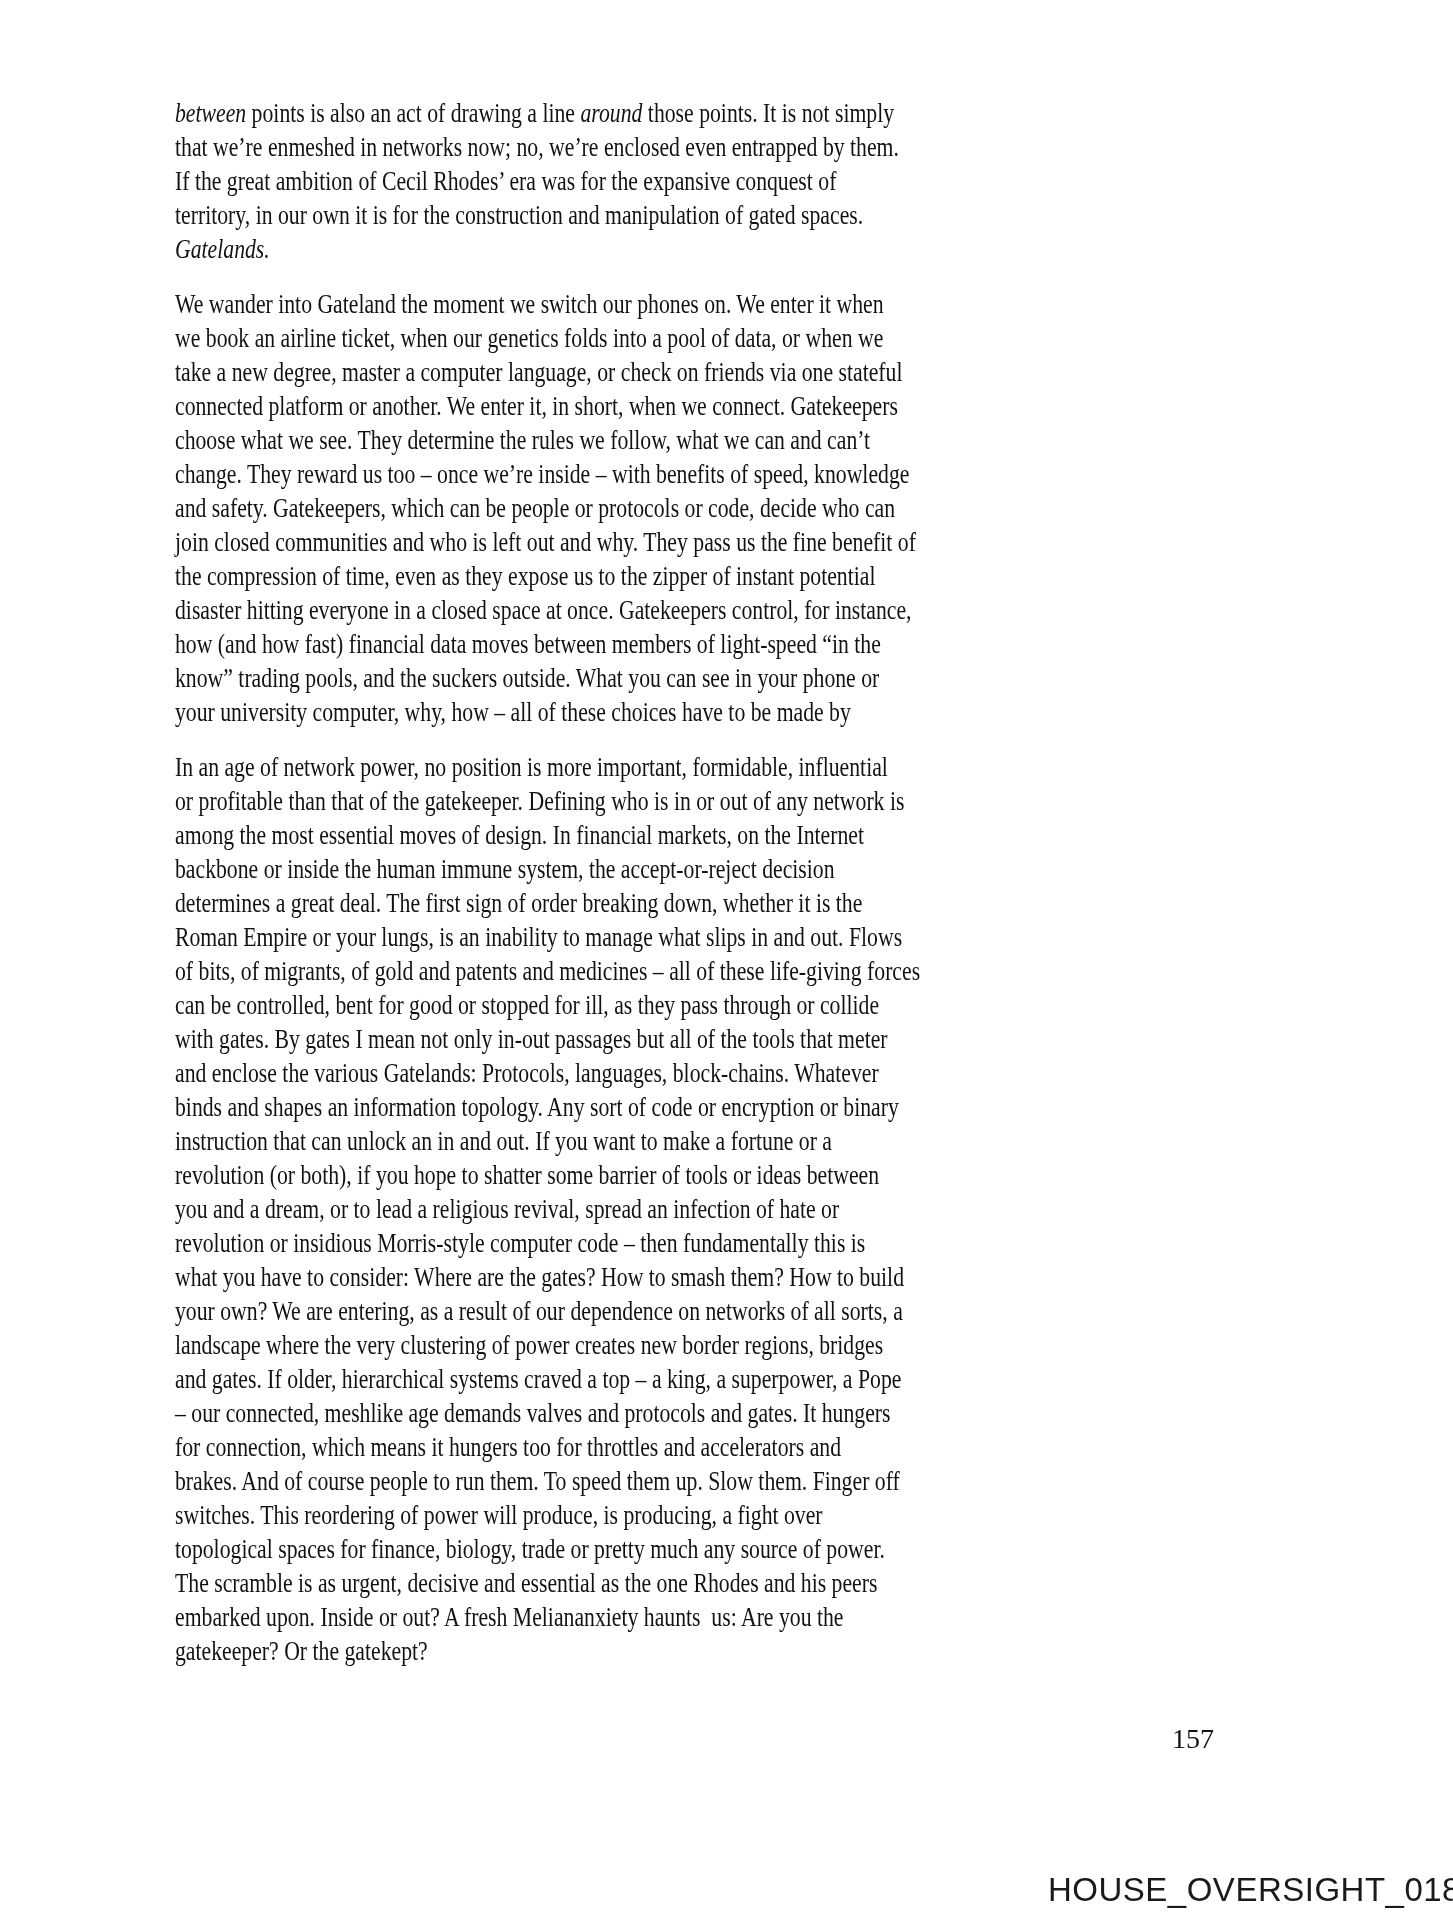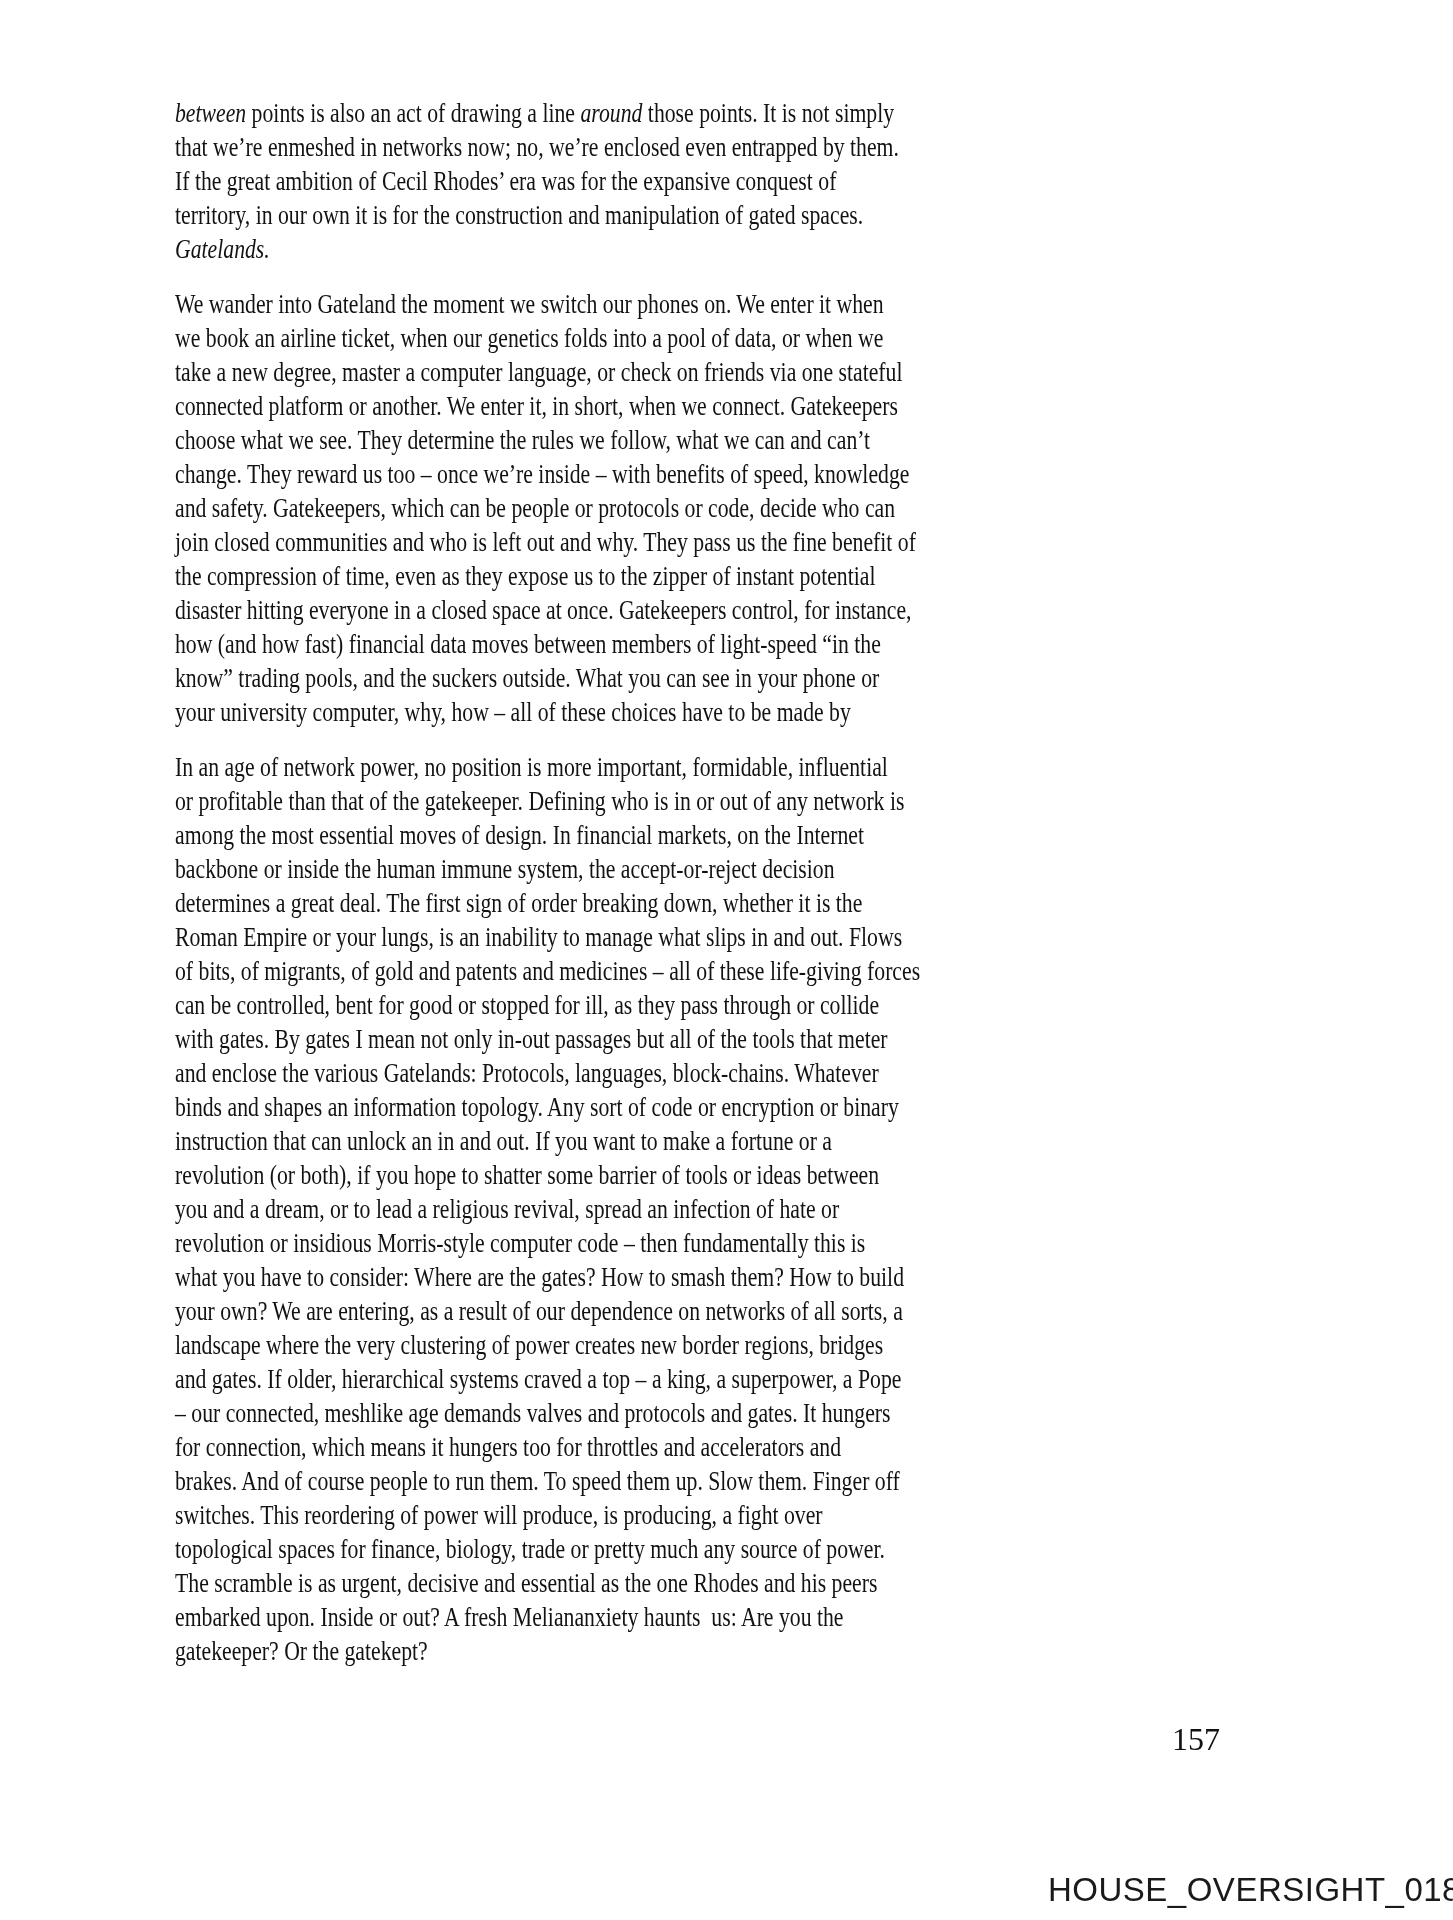--- a/index.html
+++ b/index.html
@@ -35,21 +35,21 @@
     transform-origin: 0 50%;
     letter-spacing: 0;
   }
   .italic {
     font-style: italic;
   }
   .page-number {
     position: absolute;
     left: 1172px;
     top: 1722px;
-    font-size: 32px;
+    font-size: 28px;
     line-height: 34px;
     color: #121212;
   }
   .stamp {
     position: absolute;
     left: 1048px;
     top: 1870px;
     font-family: "Liberation Sans", sans-serif;
     font-size: 33px;
     line-height: 40px;

